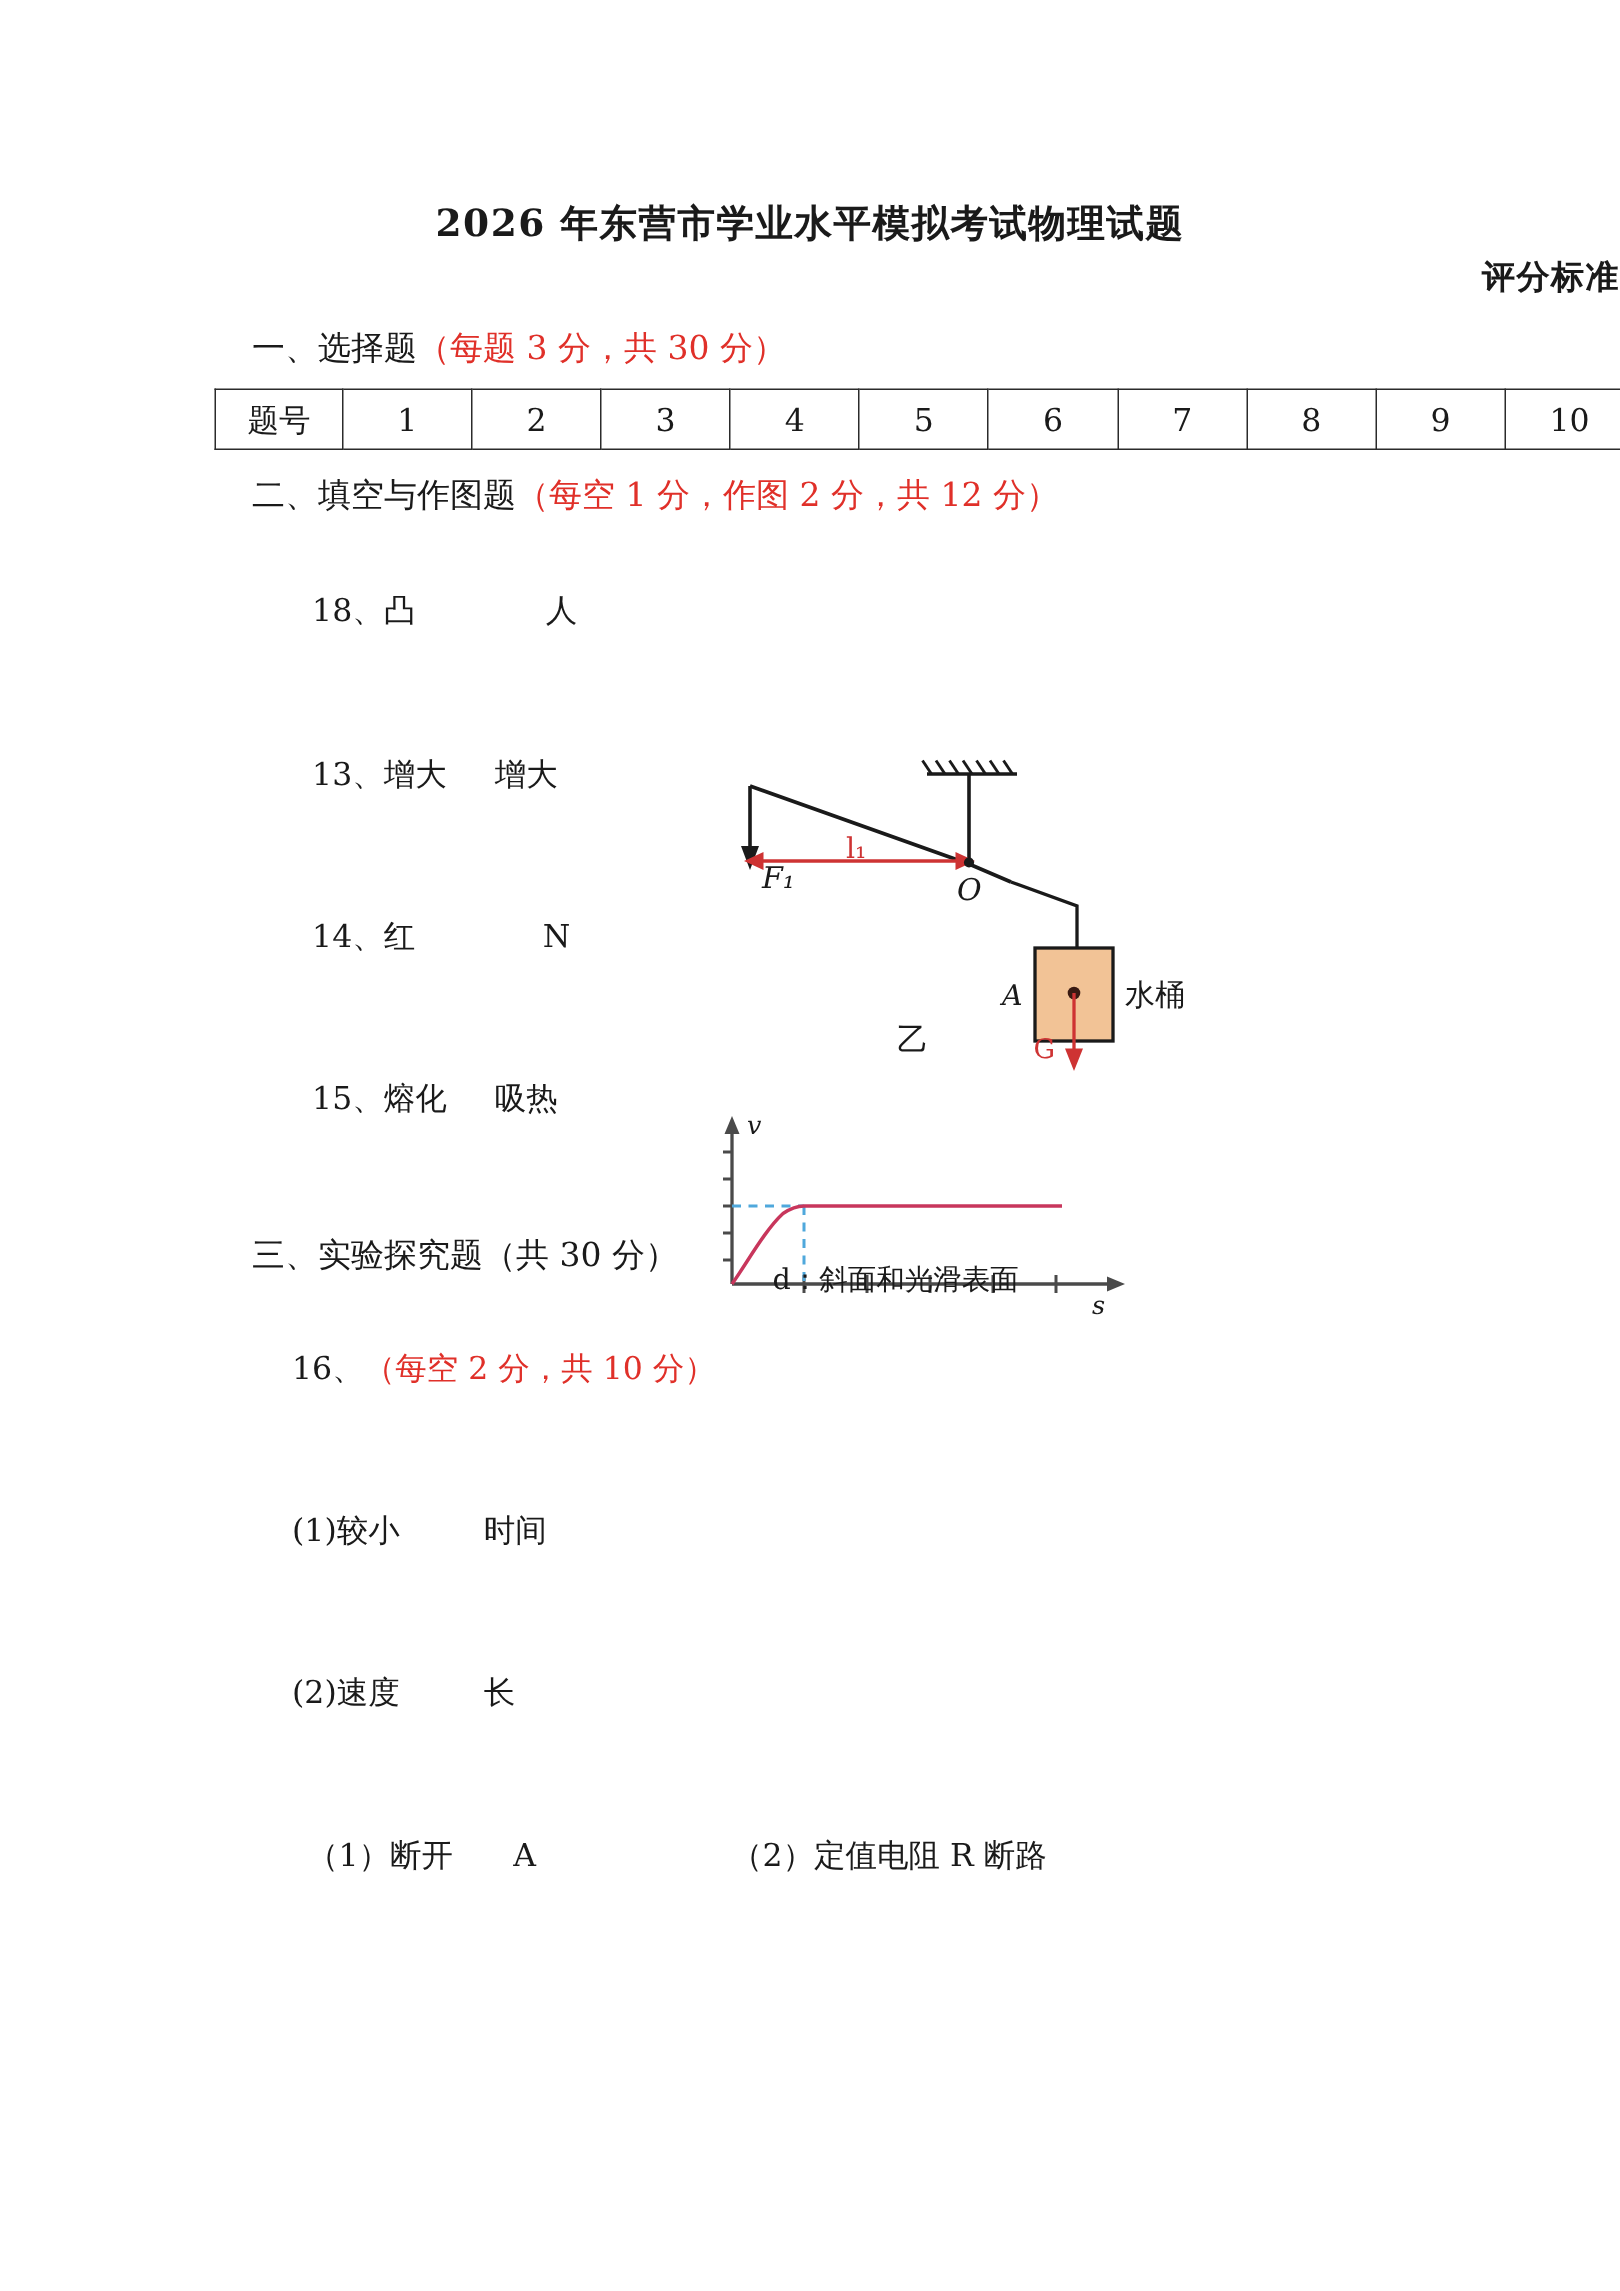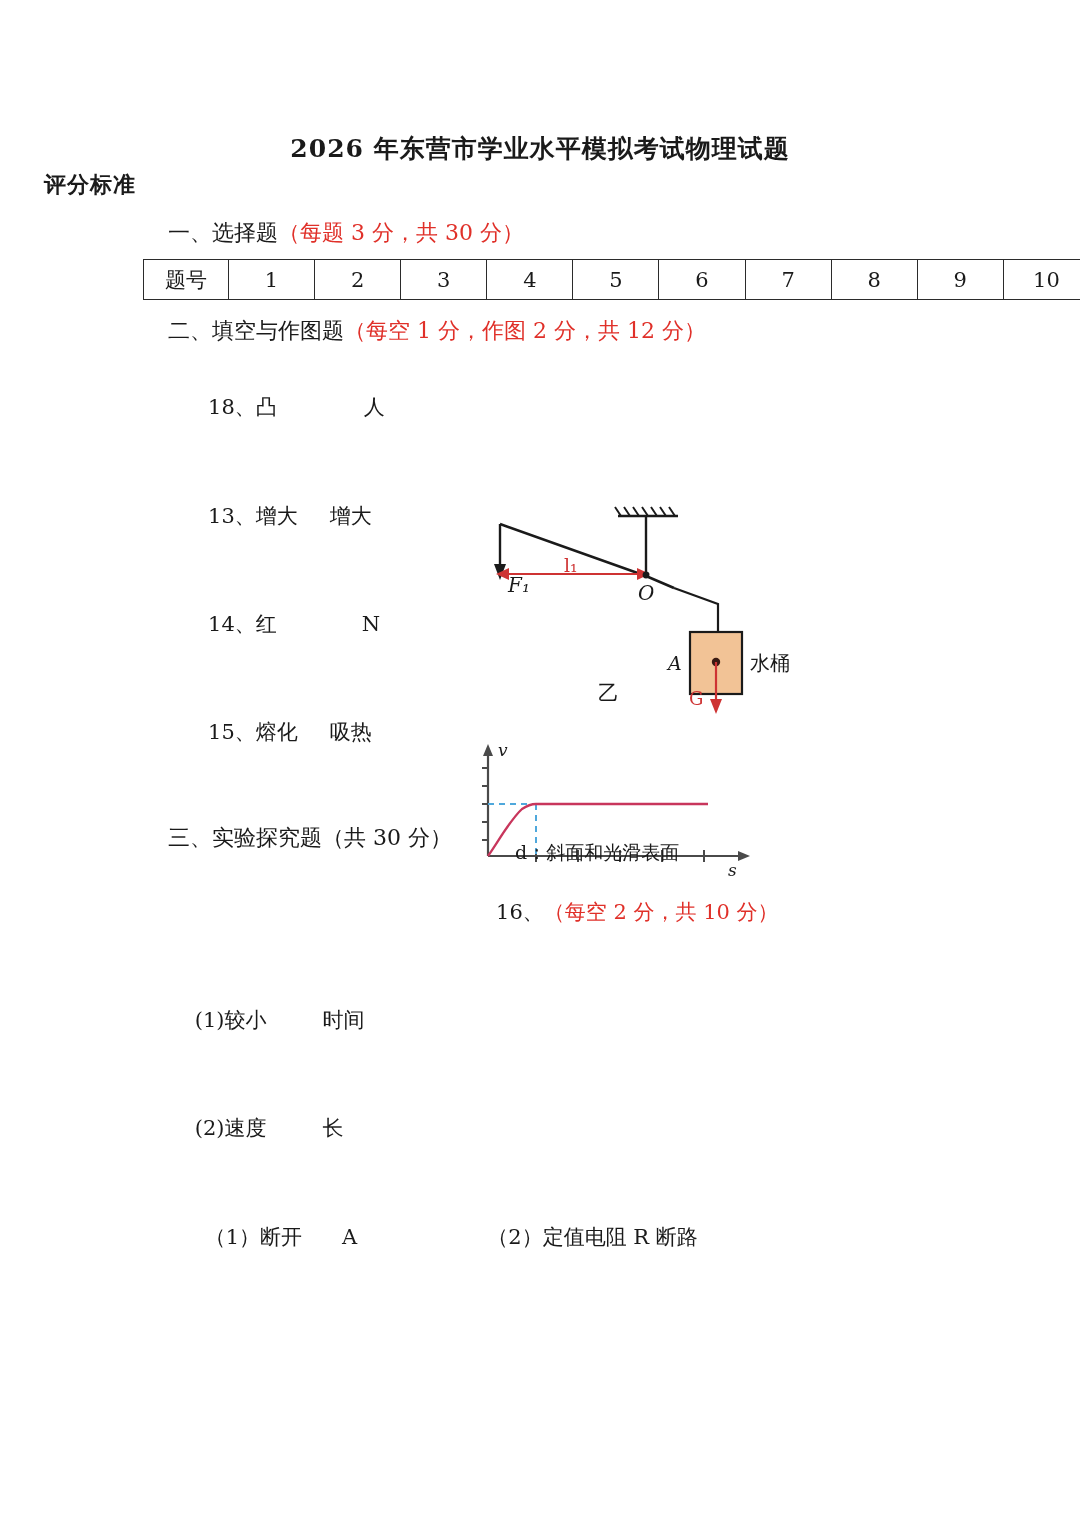--- a/index.html
+++ b/index.html
@@ -15,21 +15,21 @@
   
   .title{
     text-align:center;
     font-size:25px;
     font-weight:bold;
     letter-spacing:1px;
     margin-top:133px;
     line-height:1.25;
   }
   .subtitle{
-    text-align:left;
+    text-align:right;
     font-size:22px;
     font-weight:bold;
     margin-top:6px;
     letter-spacing:1px;
     padding-left:44px;
   }
 
   
   .sec-head{
     font-size:22px;
@@ -183,21 +183,21 @@
       <text x="160" y="96" font-size="20" font-style="italic" fill="#1a1a1a" font-family="DejaVu Serif, serif">O</text>
       <text x="190" y="166" font-size="19" font-style="italic" fill="#1a1a1a" font-family="DejaVu Serif, serif">A</text>
       <text x="211" y="201" font-size="18" fill="#CE3333" font-family="DejaVu Serif, serif">G</text>
       <text x="272" y="166" font-size="20" fill="#1a1a1a" font-family="DejaVu Sans, sans-serif">水桶</text>
       <text x="120" y="196" font-size="21" fill="#1a1a1a" font-family="DejaVu Serif, serif">乙</text>
     </svg>
   </div>
 
   <div class="sec-head" style="margin-top:34px;">三、实验探究题（共 30 分）</div>
 
-  <div class="fill-row" style="margin-top:4px;text-align:center;">
+  <div class="fill-row" style="margin-top:4px;">
     <span>16、</span><span class="red">（每空 2 分，共 10 分）</span>
   </div>
   <div class="fill-row">
     <span>(1)</span><span>较小</span><span style="display:inline-block;width:56px;"></span><span>时间</span>
   </div>
   <div class="fill-row">
     <span>(2)</span><span>速度</span><span style="display:inline-block;width:56px;"></span><span>长</span>
   </div>
 
   <div class="vs-fig">

